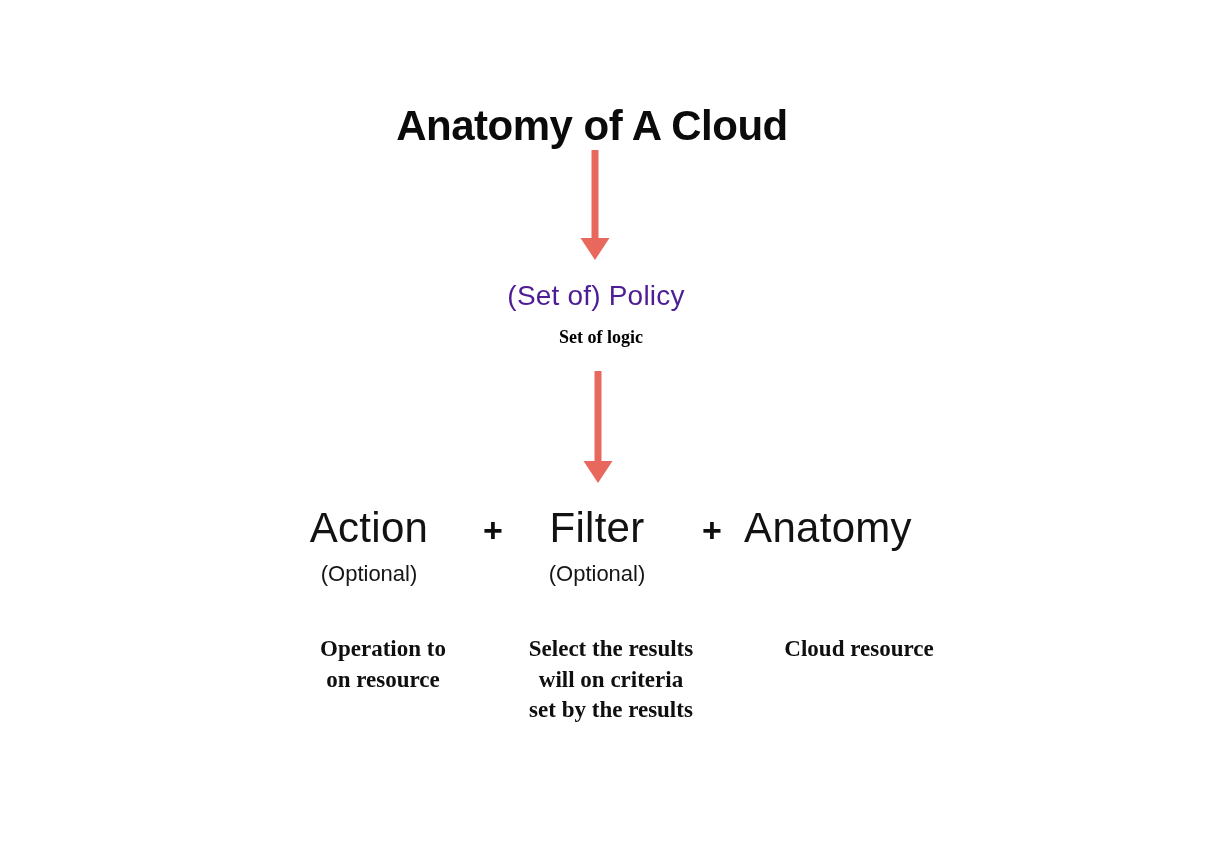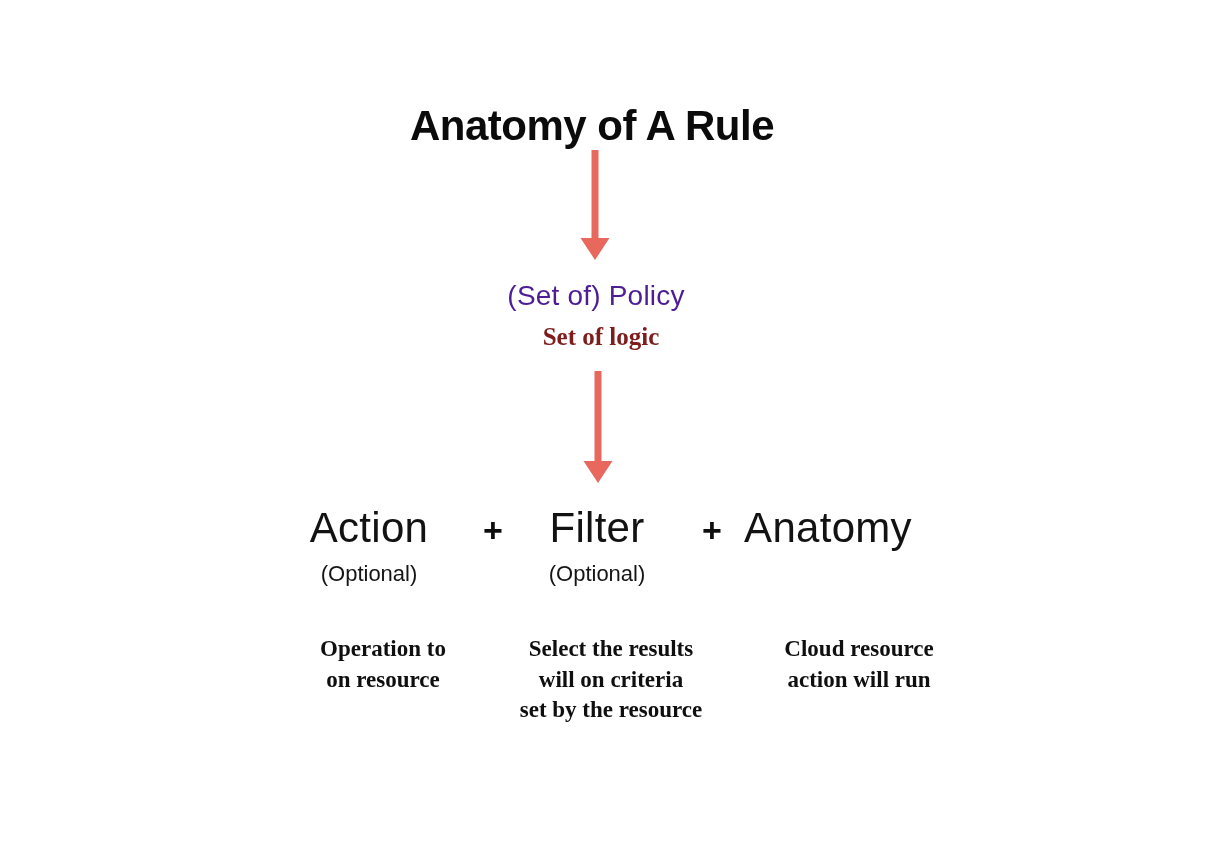--- a/index.html
+++ b/index.html
@@ -71,22 +71,22 @@
   }
 
   .policy-sub {
     position: absolute;
     left: 0;
     top: 324px;
     width: 1202px;
     text-align: center;
     font-family: "Liberation Serif", serif;
     font-weight: bold;
-    font-size: 25px;
-    color: #7f1d1d;
+    font-size: 18px;
+    color: #000000;
     line-height: 26px;
     white-space: nowrap;
   }
 
   
   .parts-row {
     position: absolute;
     left: 0;
     top: 502px;
     width: 1076px;
@@ -163,21 +163,21 @@
   .desc.d2 { left: 493px; width: 220px; }
   .desc.d3 { left: 721px; width: 260px; }
 
   .desc .line { display: block; white-space: nowrap; }
 </style>
 </head>
 <body>
 
 <div id="canvas">
 
-  <div class="title">Anatomy of A Rule</div>
+  <div class="title">Anatomy of A Cloud</div>
 
   <div class="arrow" id="arrow-title-policy">
     <svg width="40" height="112" viewBox="0 0 40 112" aria-hidden="true">
       <rect x="16.5" y="0" width="7" height="93" fill="#e8685e"></rect>
       <polygon points="20,110 5.5,88 34.5,88" fill="#e8685e"></polygon>
     </svg>
   </div>
 
   <div class="policy-heading">(Set of) Policy</div>
 
@@ -209,23 +209,22 @@
   <div class="desc-row">
 
     <div class="desc d1">
       <span class="line">Operation to</span>
       <span class="line">on resource</span>
     </div>
 
     <div class="desc d2">
       <span class="line">Select the results</span>
       <span class="line">will on criteria</span>
-      <span class="line">set by the resource</span>
+      <span class="line">set by the results</span>
     </div>
 
     <div class="desc d3">
       <span class="line">Cloud resource</span>
-      <span class="line">action will run</span>
     </div>
 
   </div>
 
 </div>
 
 </body></html>

